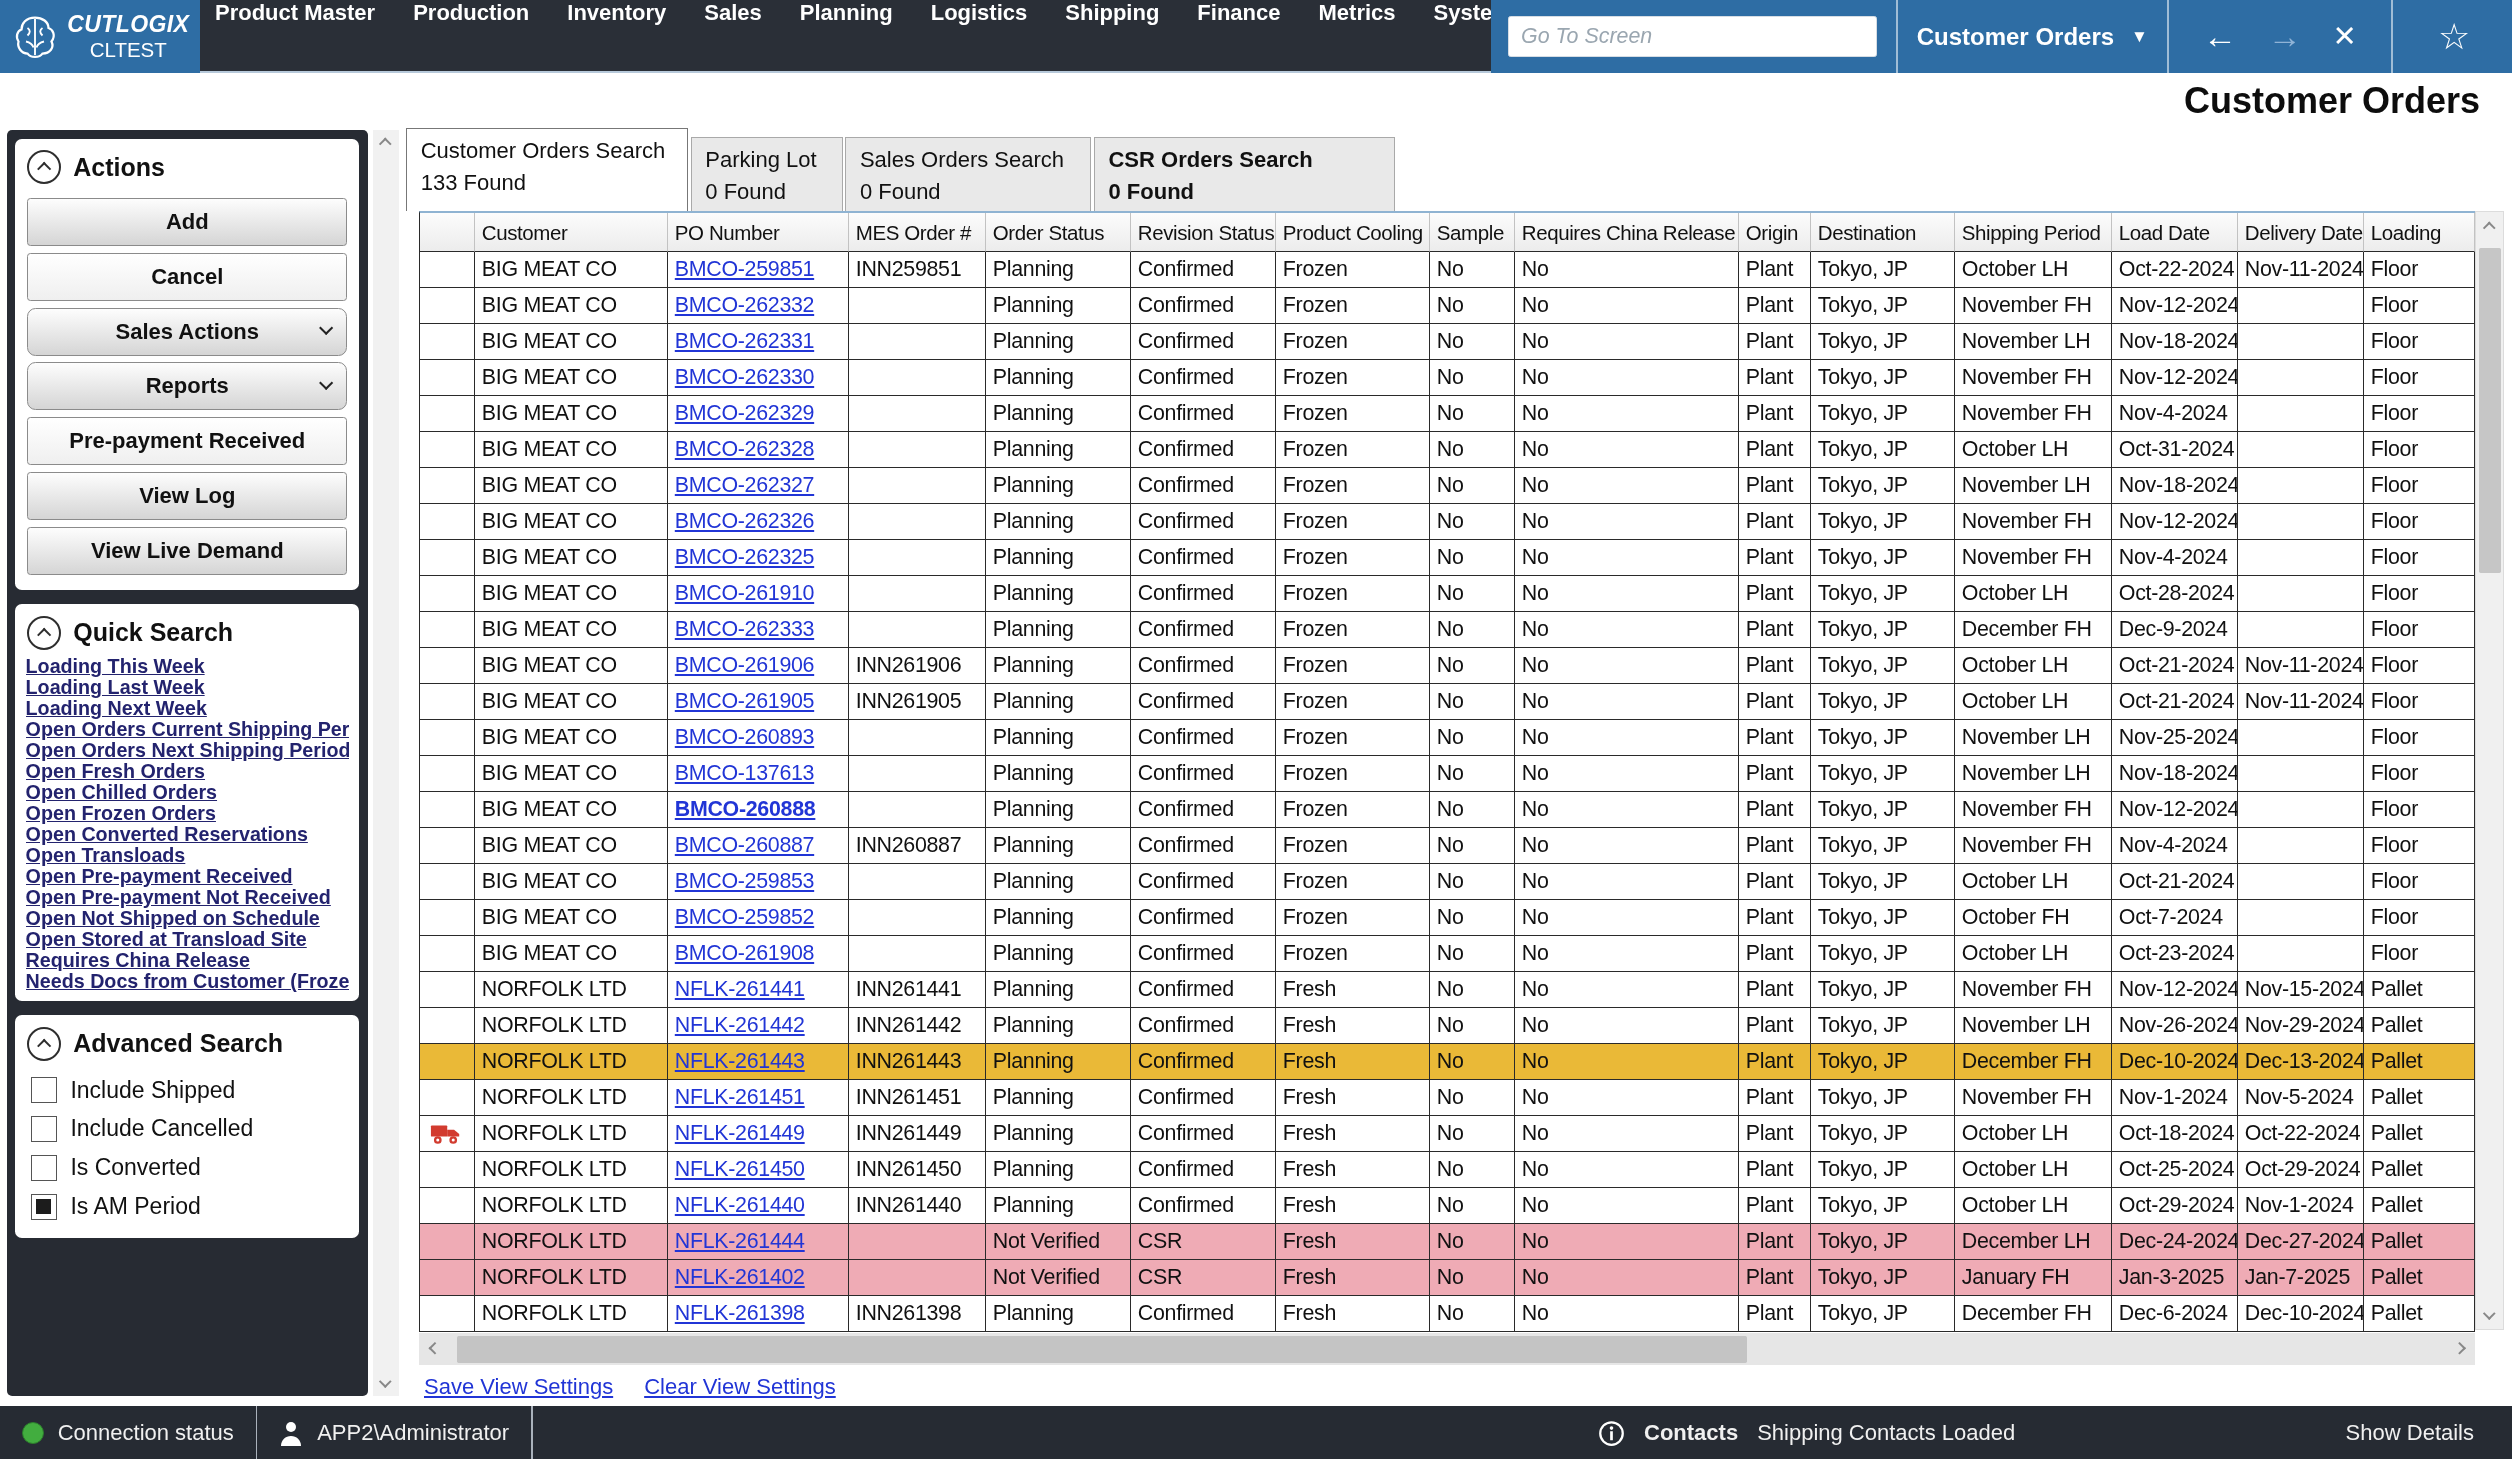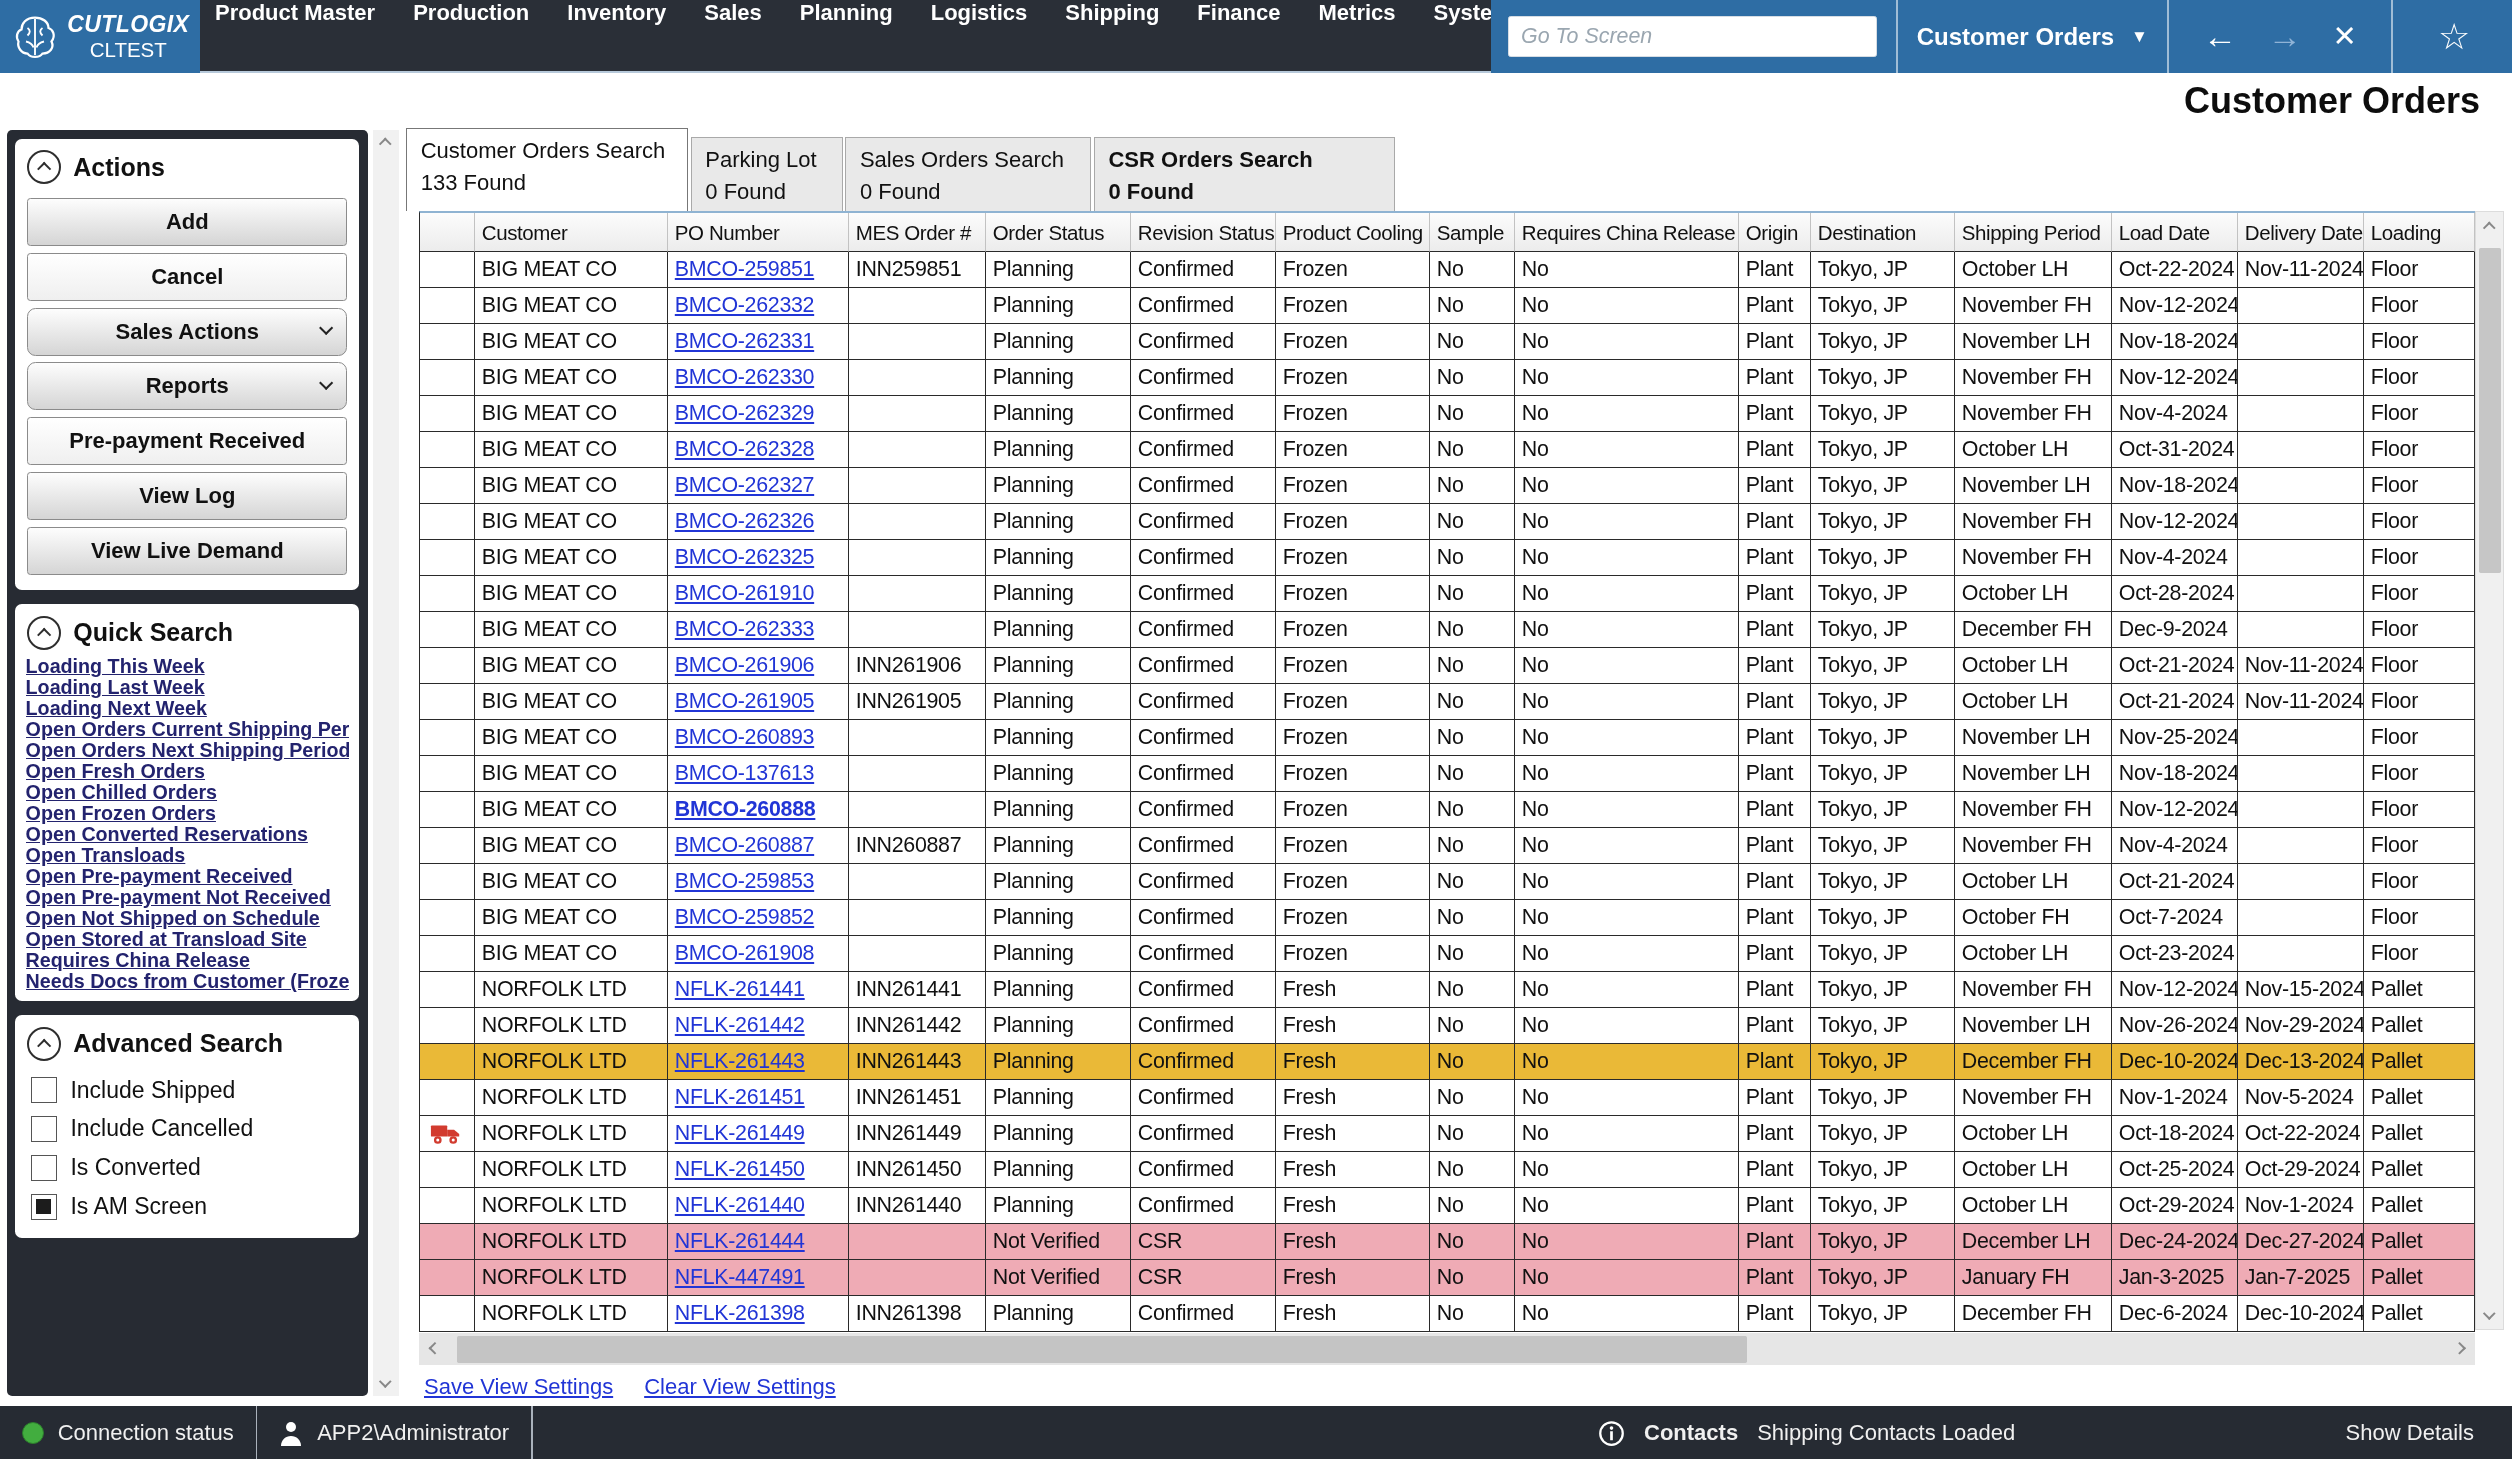--- a/index.html
+++ b/index.html
@@ -238,21 +238,21 @@
           <div class="cbrow">
             <span class="cb"></span>
             <span class="cblabel">Include Cancelled</span>
           </div>
           <div class="cbrow">
             <span class="cb"></span>
             <span class="cblabel">Is Converted</span>
           </div>
           <div class="cbrow">
             <span class="cb checked"></span>
-            <span class="cblabel">Is AM Screen</span>
+            <span class="cblabel">Is AM Period</span>
           </div>
         </div>
     </section>
   </aside>
   <div class="side-scroll">
     <i class="ss-chev ss-up"></i>
     <i class="ss-chev ss-dn"></i>
   </div>
 
   <div class="tabs" id="tabs">
@@ -772,21 +772,21 @@
           <div class="cell" style="width: 72px;">Plant</div>
           <div class="cell" style="width: 144px;">Tokyo, JP</div>
           <div class="cell" style="width: 157px;">December LH</div>
           <div class="cell" style="width: 126px;">Dec-24-2024</div>
           <div class="cell" style="width: 126px;">Dec-27-2024</div>
           <div class="cell" style="width: 111px;">Pallet</div>
         </div>
         <div class="trow hl-p">
           <div class="cell icell" style="width: 55px;"></div>
           <div class="cell" style="width: 193px;">NORFOLK LTD</div>
-          <div class="cell" style="width: 181px;"><span class="polink">NFLK-447491</span></div>
+          <div class="cell" style="width: 181px;"><span class="polink">NFLK-261402</span></div>
           <div class="cell" style="width: 137px;"></div>
           <div class="cell" style="width: 145px;">Not Verified</div>
           <div class="cell" style="width: 145px;">CSR</div>
           <div class="cell" style="width: 154px;">Fresh</div>
           <div class="cell" style="width: 85px;">No</div>
           <div class="cell" style="width: 224px;">No</div>
           <div class="cell" style="width: 72px;">Plant</div>
           <div class="cell" style="width: 144px;">Tokyo, JP</div>
           <div class="cell" style="width: 157px;">January FH</div>
           <div class="cell" style="width: 126px;">Jan-3-2025</div>

